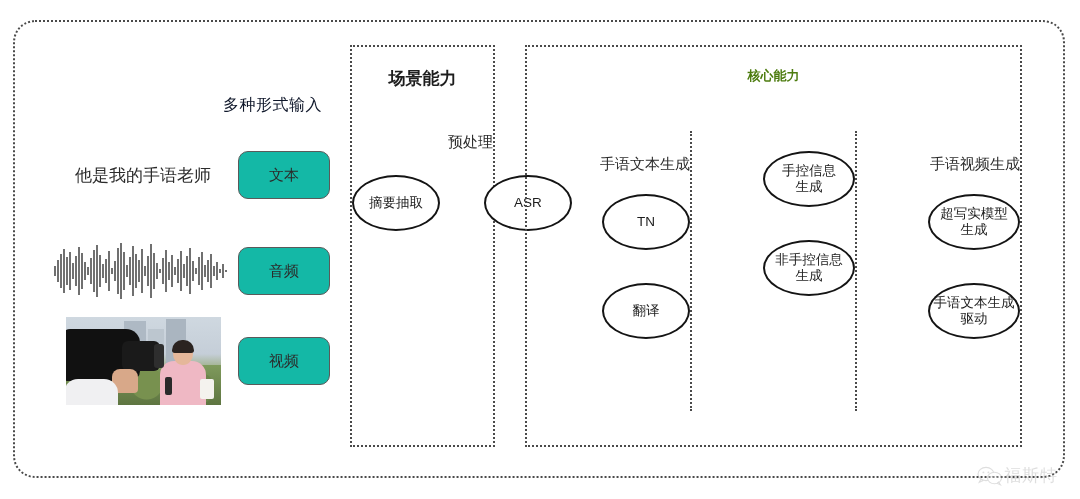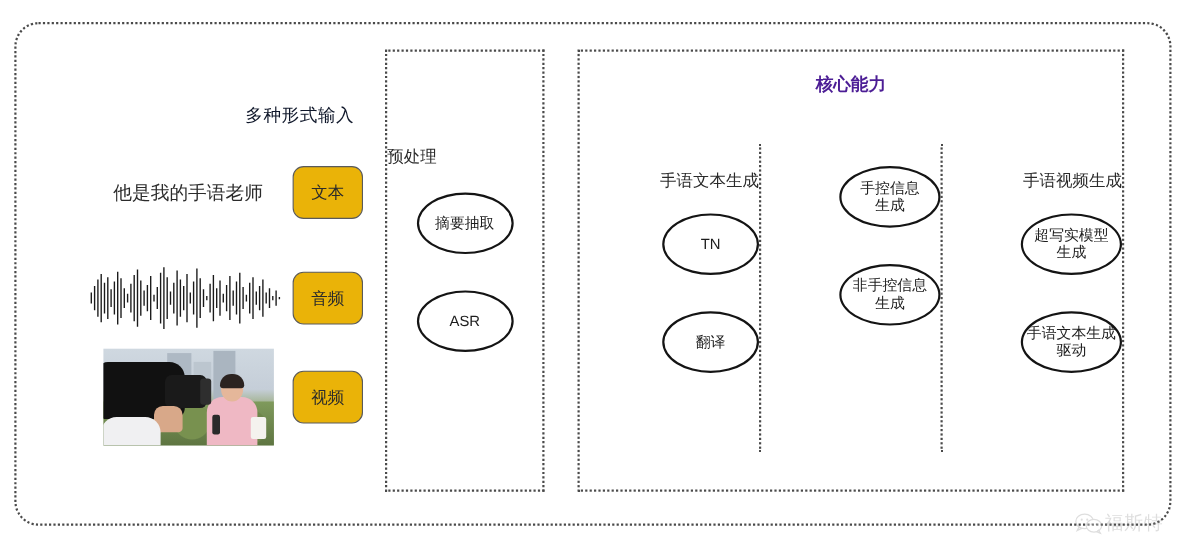--- a/index.html
+++ b/index.html
@@ -66,25 +66,25 @@
     justify-content: center;
     height: 76px;
   }
   #text-sample {
     font-size: 17px;
     white-space: nowrap;
     color: #2b2b2b;
   }
 
   .modal-pill {
-    width: 64px;
+    width: 92px;
     height: 48px;
     border: 1.6px solid #5a5a5a;
     border-radius: 10px;
-    background: #eab308;
+    background: #14b8a6;
     display: flex;
     align-items: center;
     justify-content: center;
     font-size: 15px;
     color: #2b2b2b;
     box-sizing: border-box;
     flex: none;
   }
 
   
@@ -168,50 +168,49 @@
     position: absolute;
     left: 0; right: 0; top: 20px;
     text-align: center;
     font-size: 17px;
     font-weight: bold;
     color: #1d1d1d;
   }
   #scene-subtitle {
     position: absolute;
     left: 0; right: 0; top: 86px;
-    text-align: left;
+    text-align: right;
     font-size: 15px;
     color: #2b2b2b;
   }
   #scene-nodes {
     position: absolute;
     left: 0; right: 0; top: 128px;
     display: flex;
-    flex-direction: column;
-    align-items: center;
-    gap: 33px;
+    align-items: center;
+    gap: 44px;
   }
 
   
   #core-panel {
     position: absolute;
     left: 525px;
     top: 45px;
     width: 497px;
     height: 402px;
     border: 2px dotted #4a4a4a;
     box-sizing: border-box;
   }
   #core-title {
     position: absolute;
     left: 0; right: 0; top: 20px;
     text-align: center;
-    font-size: 16px;
+    font-size: 13px;
     font-weight: bold;
-    color: #4c1d95;
+    color: #4d7c0f;
   }
   #core-columns {
     position: absolute;
     left: 0; top: 84px;
     width: 493px;
     height: 280px;
     display: flex;
   }
   .core-col {
     flex: 1 1 0;
@@ -375,20 +374,21 @@
           <line x1="176" y1="30" x2="176" y2="32"></line>
           <line x1="179" y1="31" x2="179" y2="31"></line>
         </g>
       </svg>
     </div>
     <div class="modal-pill">音频</div>
   </div>
 </div>
 
 <div id="scene-panel">
+  <div id="scene-title">场景能力</div>
   <div id="scene-subtitle">预处理</div>
   <div id="scene-nodes">
     <div class="node">摘要抽取</div>
     <div class="node">ASR</div>
   </div>
 </div>
 
 <div id="core-panel">
   <div id="core-title">核心能力</div>
 

